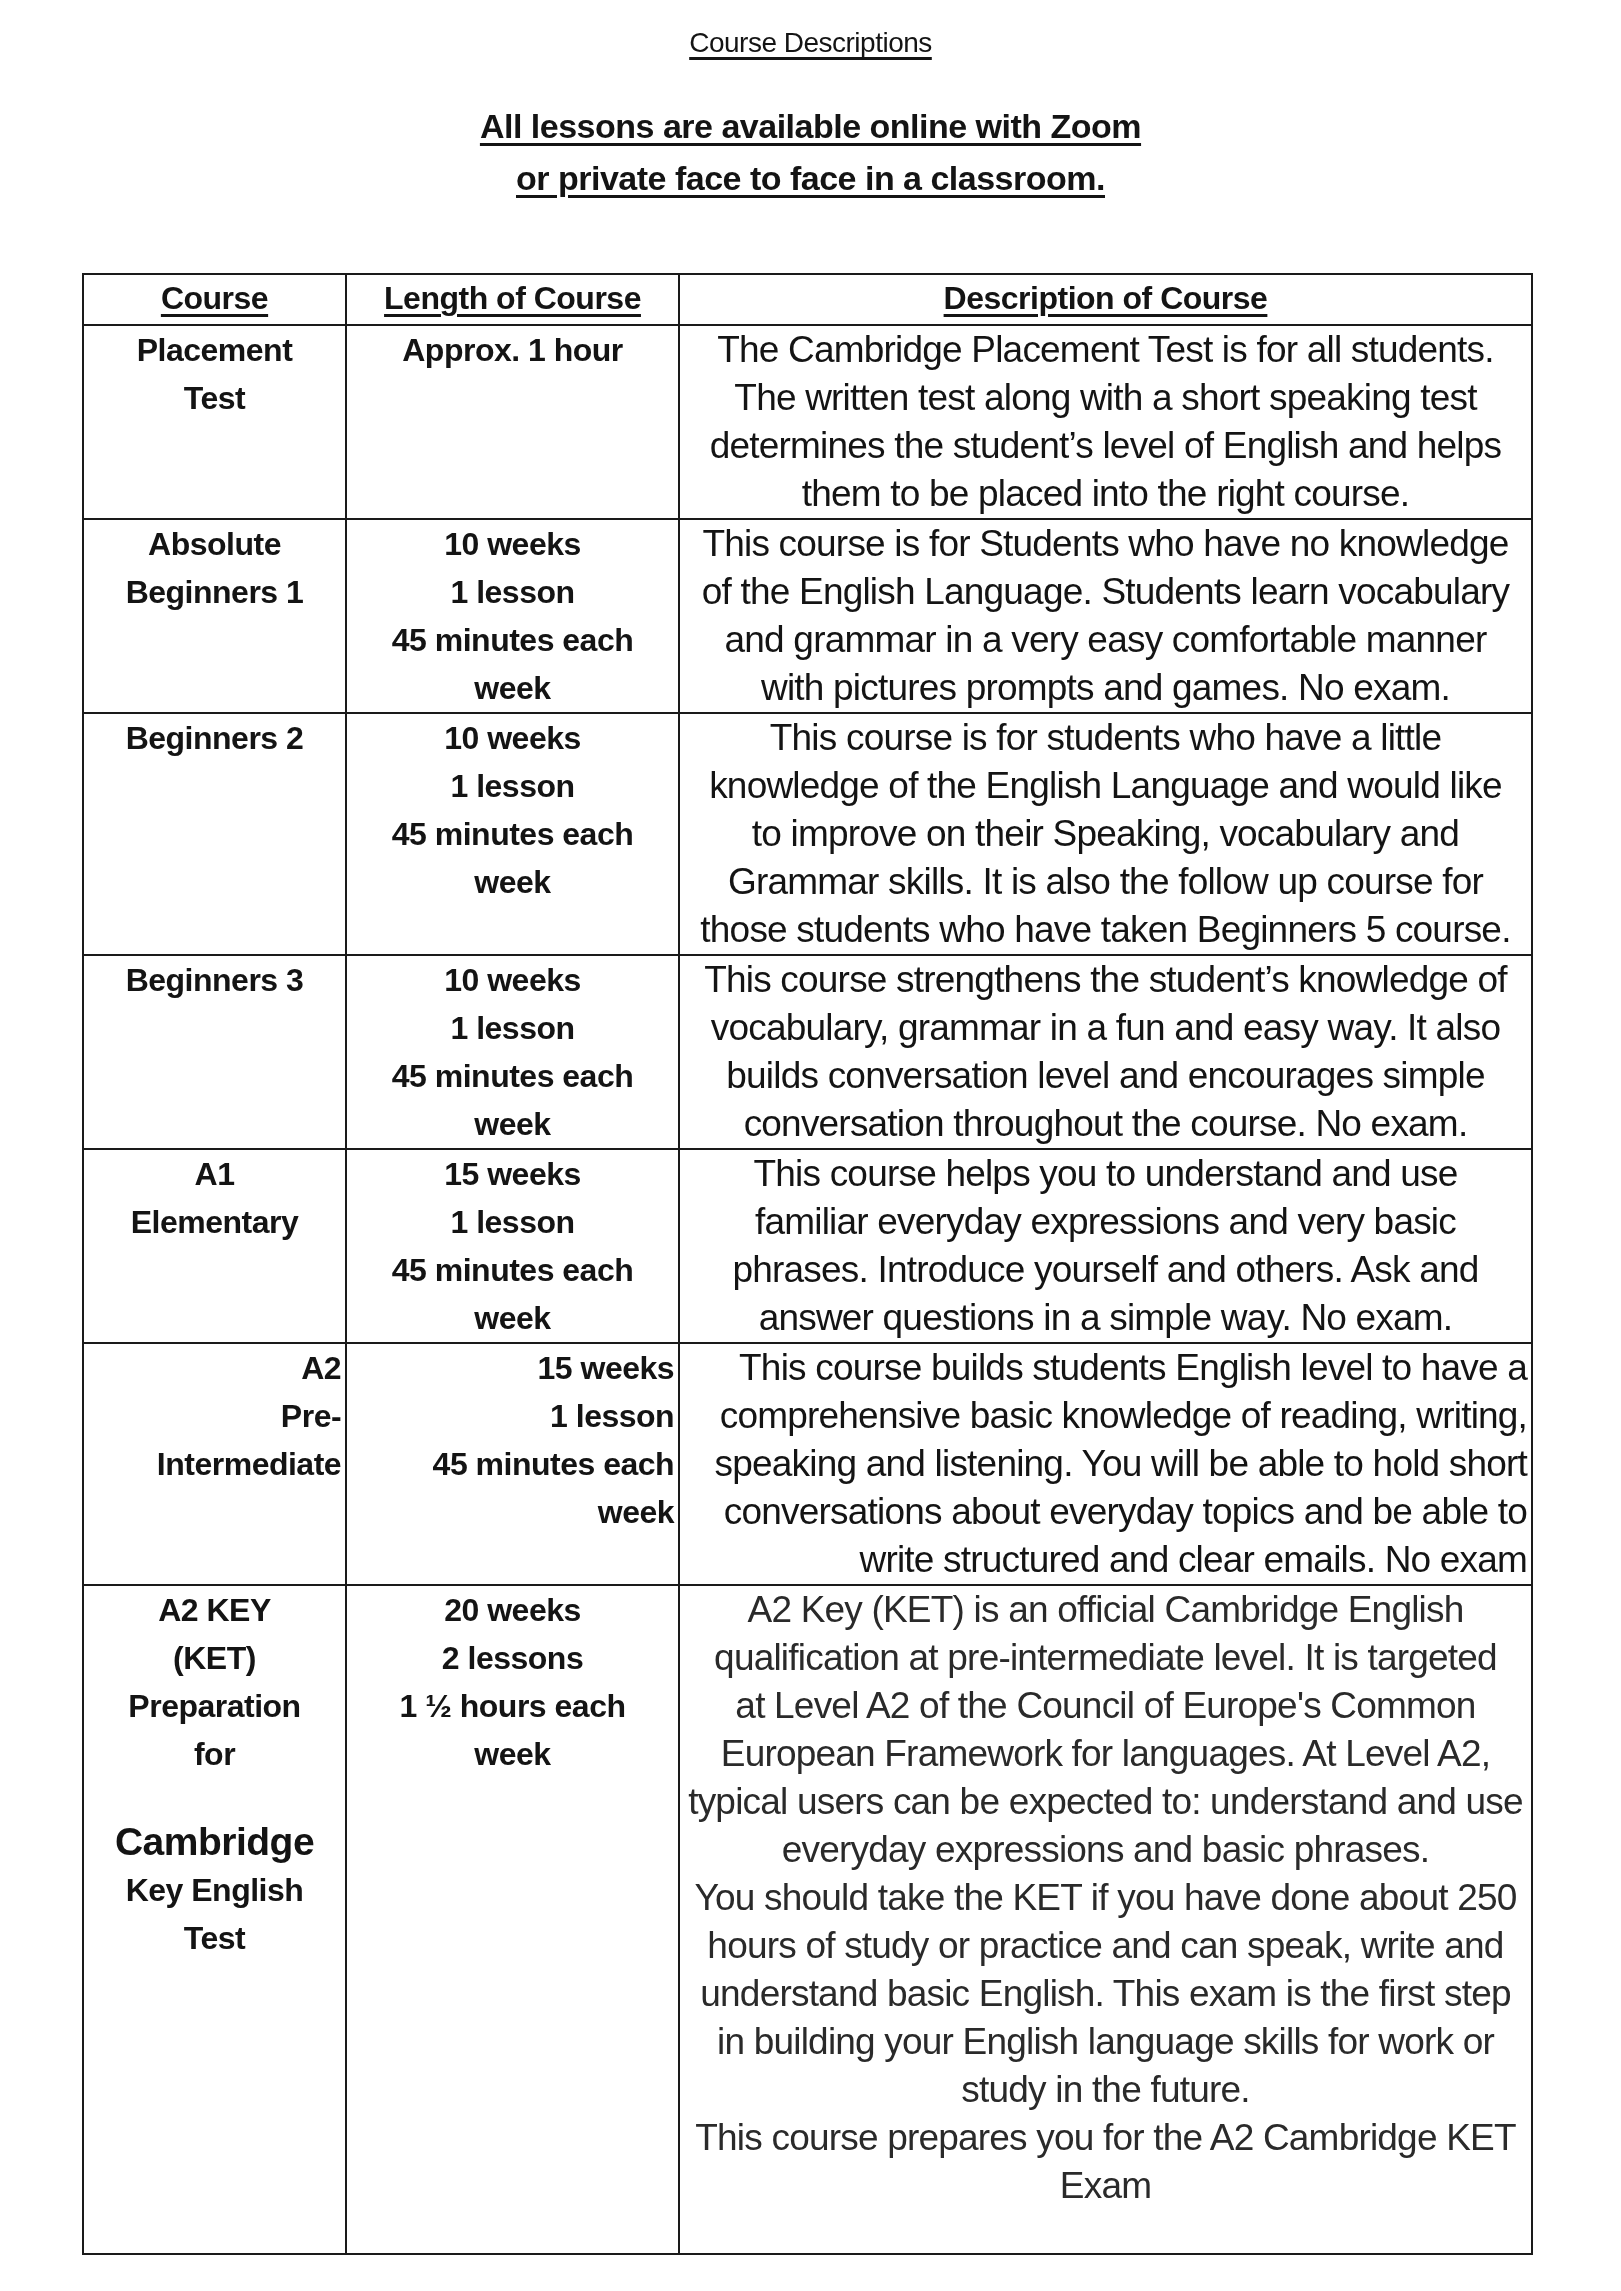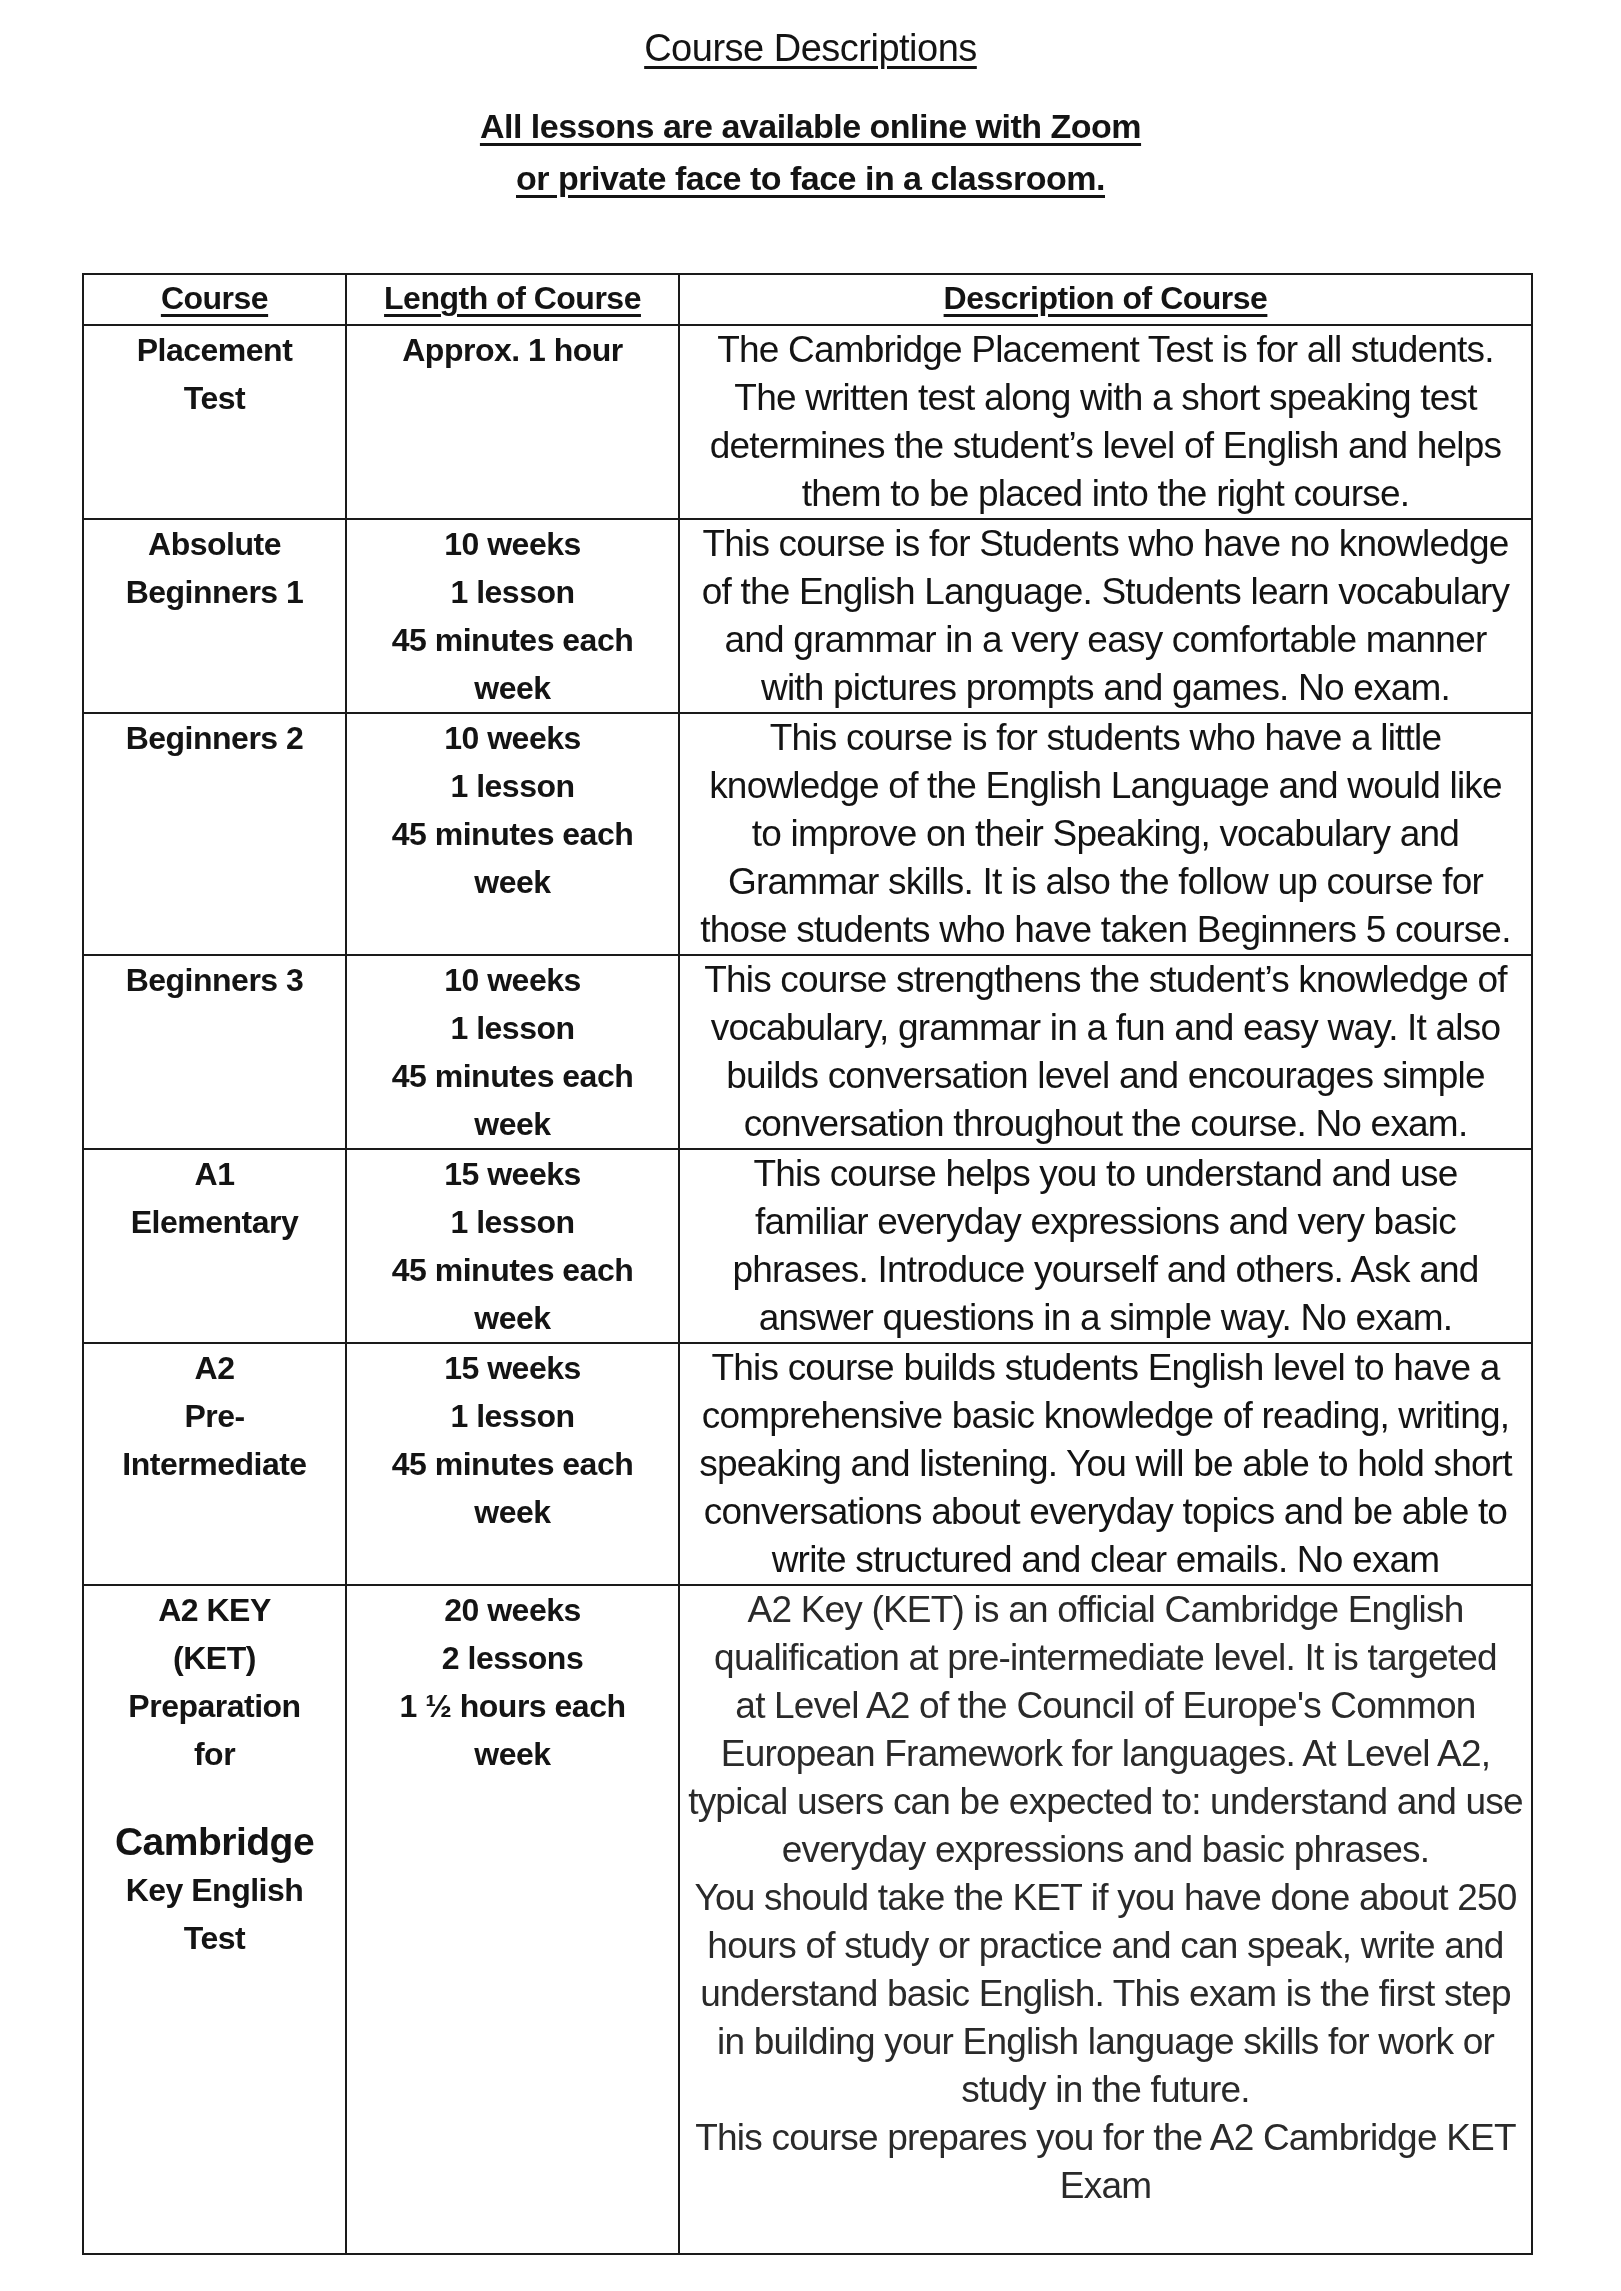--- a/index.html
+++ b/index.html
@@ -2,21 +2,21 @@
 <html><head>
 <meta charset="utf-8">
 <style>
   html, body { margin: 0; padding: 0; background: #ffffff; }
   body {
     width: 1621px; height: 2292px; position: relative; overflow: hidden;
     font-family: "Liberation Sans", "DejaVu Sans", sans-serif; color: #141414;
   }
   .title {
     position: absolute; left: 0; width: 1621px; top: 27.4px; text-align: center;
-    font-size: 38px; letter-spacing: -0.5px;
+    font-size: 28px; letter-spacing: -0.5px;
   }
   .title span { text-decoration: underline; text-decoration-thickness: 2.9px; text-underline-offset: 4.9px; }
   .subtitle {
     position: absolute; left: 0; width: 1621px; top: 100px; text-align: center;
     font-size: 34px; line-height: 52px; font-weight: bold; letter-spacing: -0.5px;
   }
   .subtitle span { text-decoration: underline; text-decoration-thickness: 2.9px; text-underline-offset: 4.9px; }
   table.courses {
     position: absolute; left: 82px; top: 273px; width: 1449px;
     border-collapse: collapse; table-layout: fixed;
@@ -33,21 +33,21 @@
   td.name, td.len { font-size: 32px; font-weight: bold; line-height: 48px; letter-spacing: -0.5px; }
   td.desc { font-size: 37px; line-height: 48px; letter-spacing: -0.8px; }
   td.desc.light { color: #2a2a2a; font-weight: normal; }
   .line { display: block; white-space: nowrap; }
   .big { font-size: 39px; margin-top: 40px; }
   tr.r0 td { height: 188px; }
   tr.r1 td { height: 190px; }
   tr.r2 td { height: 238px; }
   tr.r3 td { height: 189px; }
   tr.r4 td { height: 189px; }
-  tr.r5 td { height: 238px; }
+  tr.r5 td { height: 238px; text-align: right; }
   tr.r6 td { height: 667px; }
 </style>
 </head>
 <body>
 
 <div class="title">
   <span>Course Descriptions</span>
 </div>
 <div class="subtitle">
   <span class="line"><span>All lessons are available online with Zoom</span></span>

